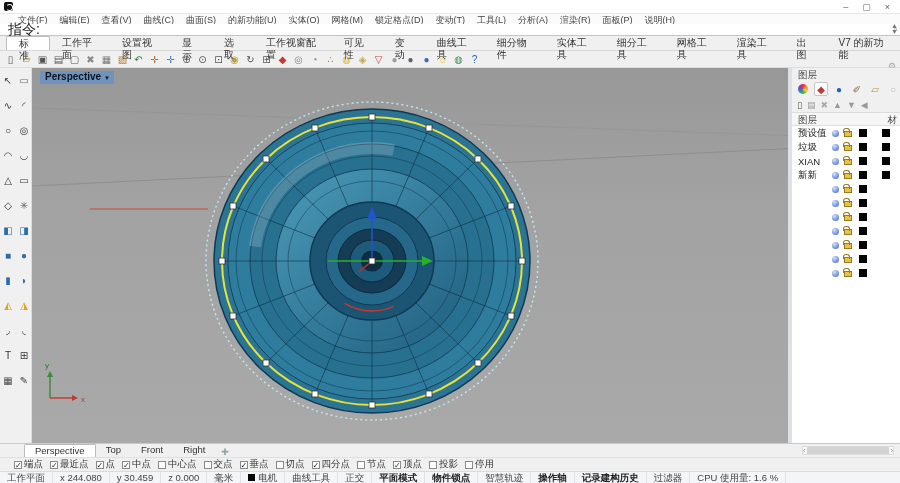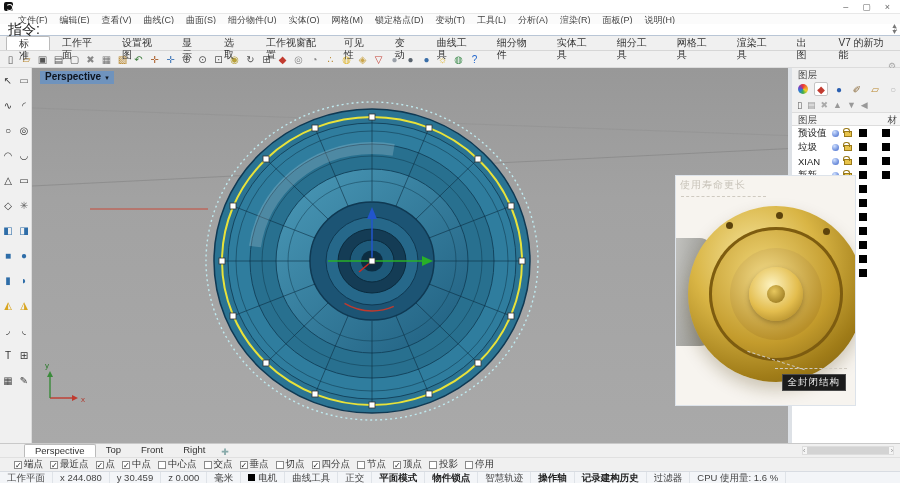--- a/index.html
+++ b/index.html
@@ -124,21 +124,21 @@
     </span>
   </div>
 
   <div class="menubar">
 
   <span>文件(F)</span>
       <span>编辑(E)</span>
       <span>查看(V)</span>
       <span>曲线(C)</span>
       <span>曲面(S)</span>
-      <span>细分物件(U)</span>
+      <span>的新功能(U)</span>
       <span>实体(O)</span>
       <span>网格(M)</span>
       <span>锁定格点(D)</span>
       <span>变动(T)</span>
       <span>工具(L)</span>
       <span>分析(A)</span>
       <span>渲染(R)</span>
       <span>面板(P)</span>
       <span>说明(H)</span>
     </div>
@@ -464,38 +464,20 @@
           <div class="lrow">
             <span class="lname"></span>
             <span class="bulb"></span>
             <span class="lock"></span>
             <span class="sw1"></span>
             <span class="sw2"></span>
           </div>
         </div>
     </div>
 
-    <div class="overlay">
-      <div class="ov-top">使用寿命更长</div>
-      <div class="ov-dash1"></div>
-      <div class="mach"></div>
-      <div class="pulley">
-        <div class="pl p1"></div>
-          <div class="pl p2"></div>
-          <div class="pl p3"></div>
-        <div class="pl p4"></div>
-          <div class="pl p5"></div>
-        <div class="bolt b1"></div>
-          <div class="bolt b2"></div>
-          <div class="bolt b3"></div>
-      </div>
-      <div class="ov-lead"></div>
-      <div class="ov-dash2"></div>
-      <div class="badge">全封闭结构</div>
-    </div>
 
   </div>
 
   <div class="vtabs">
     <span style="display:flex; align-items:flex-end;">
 
     <div class="vtab active">Perspective</div>
         <div class="vtab">Top</div>
         <div class="vtab">Front</div>
         <div class="vtab">Right</div>

